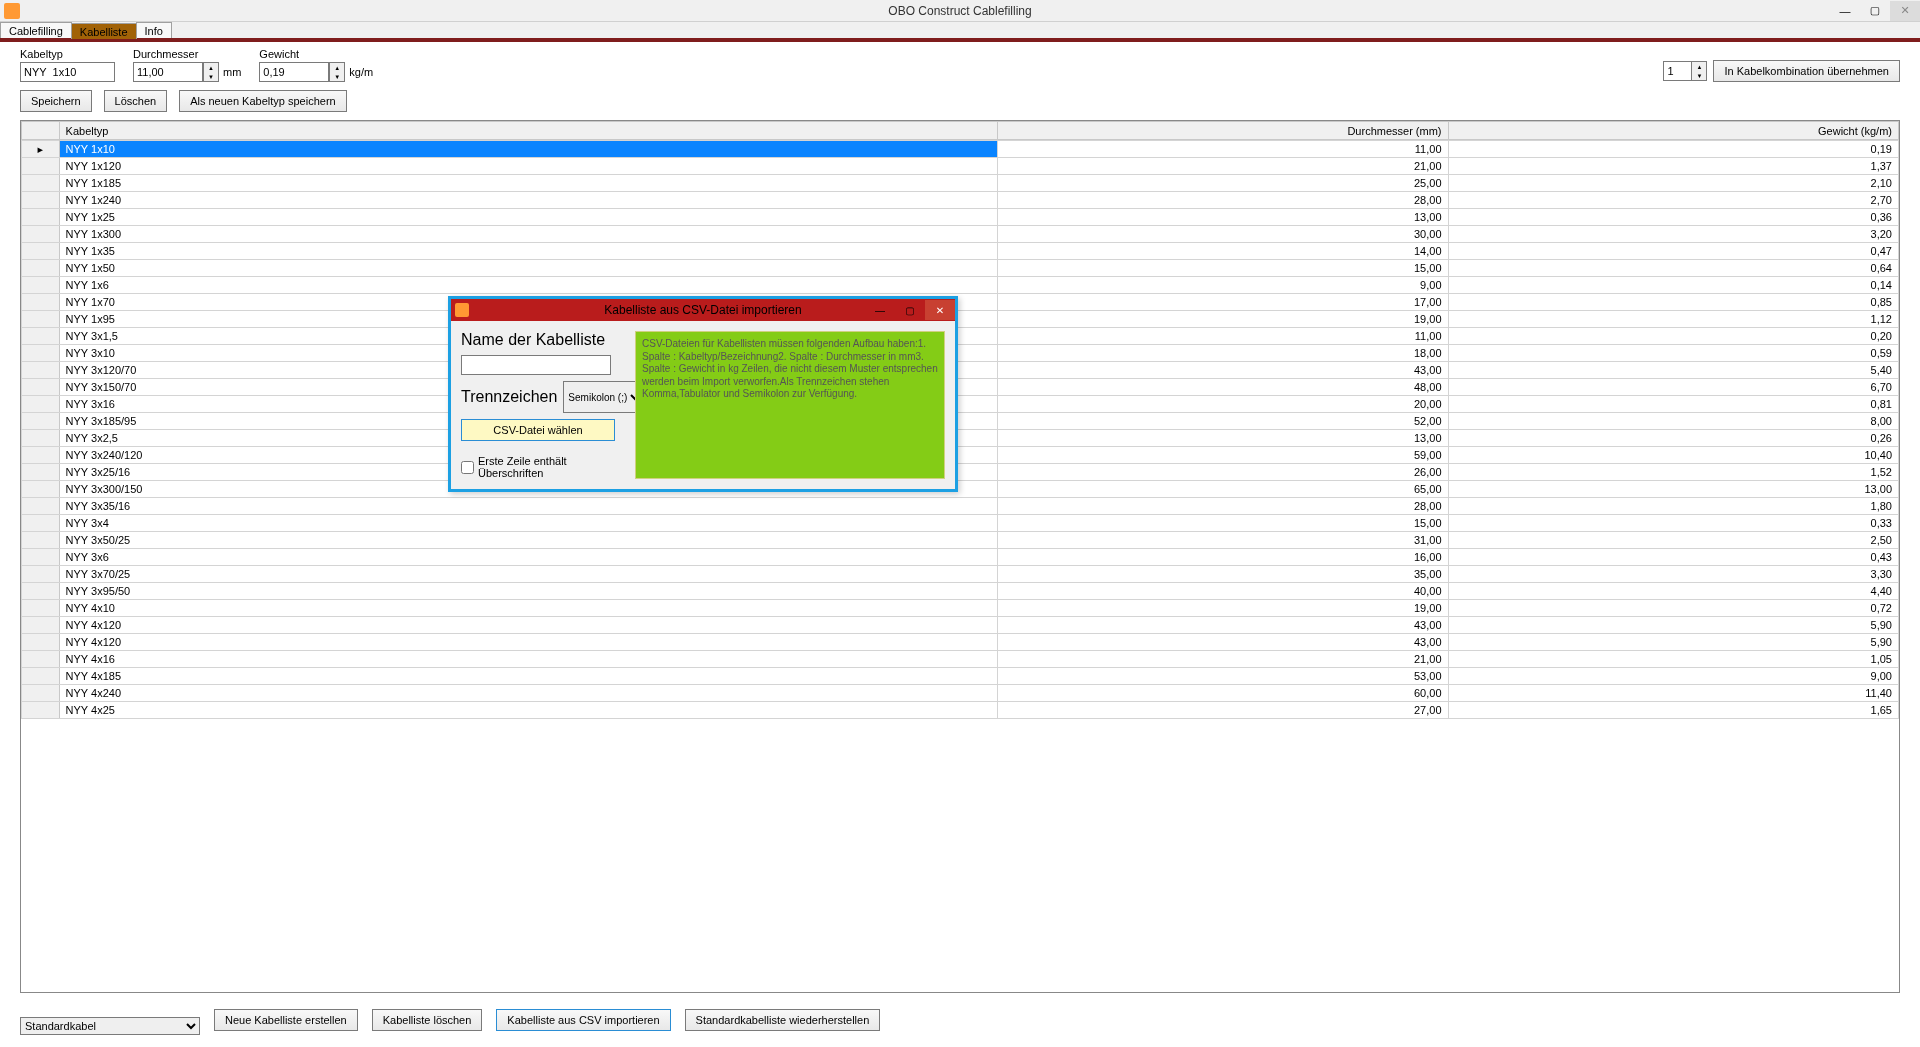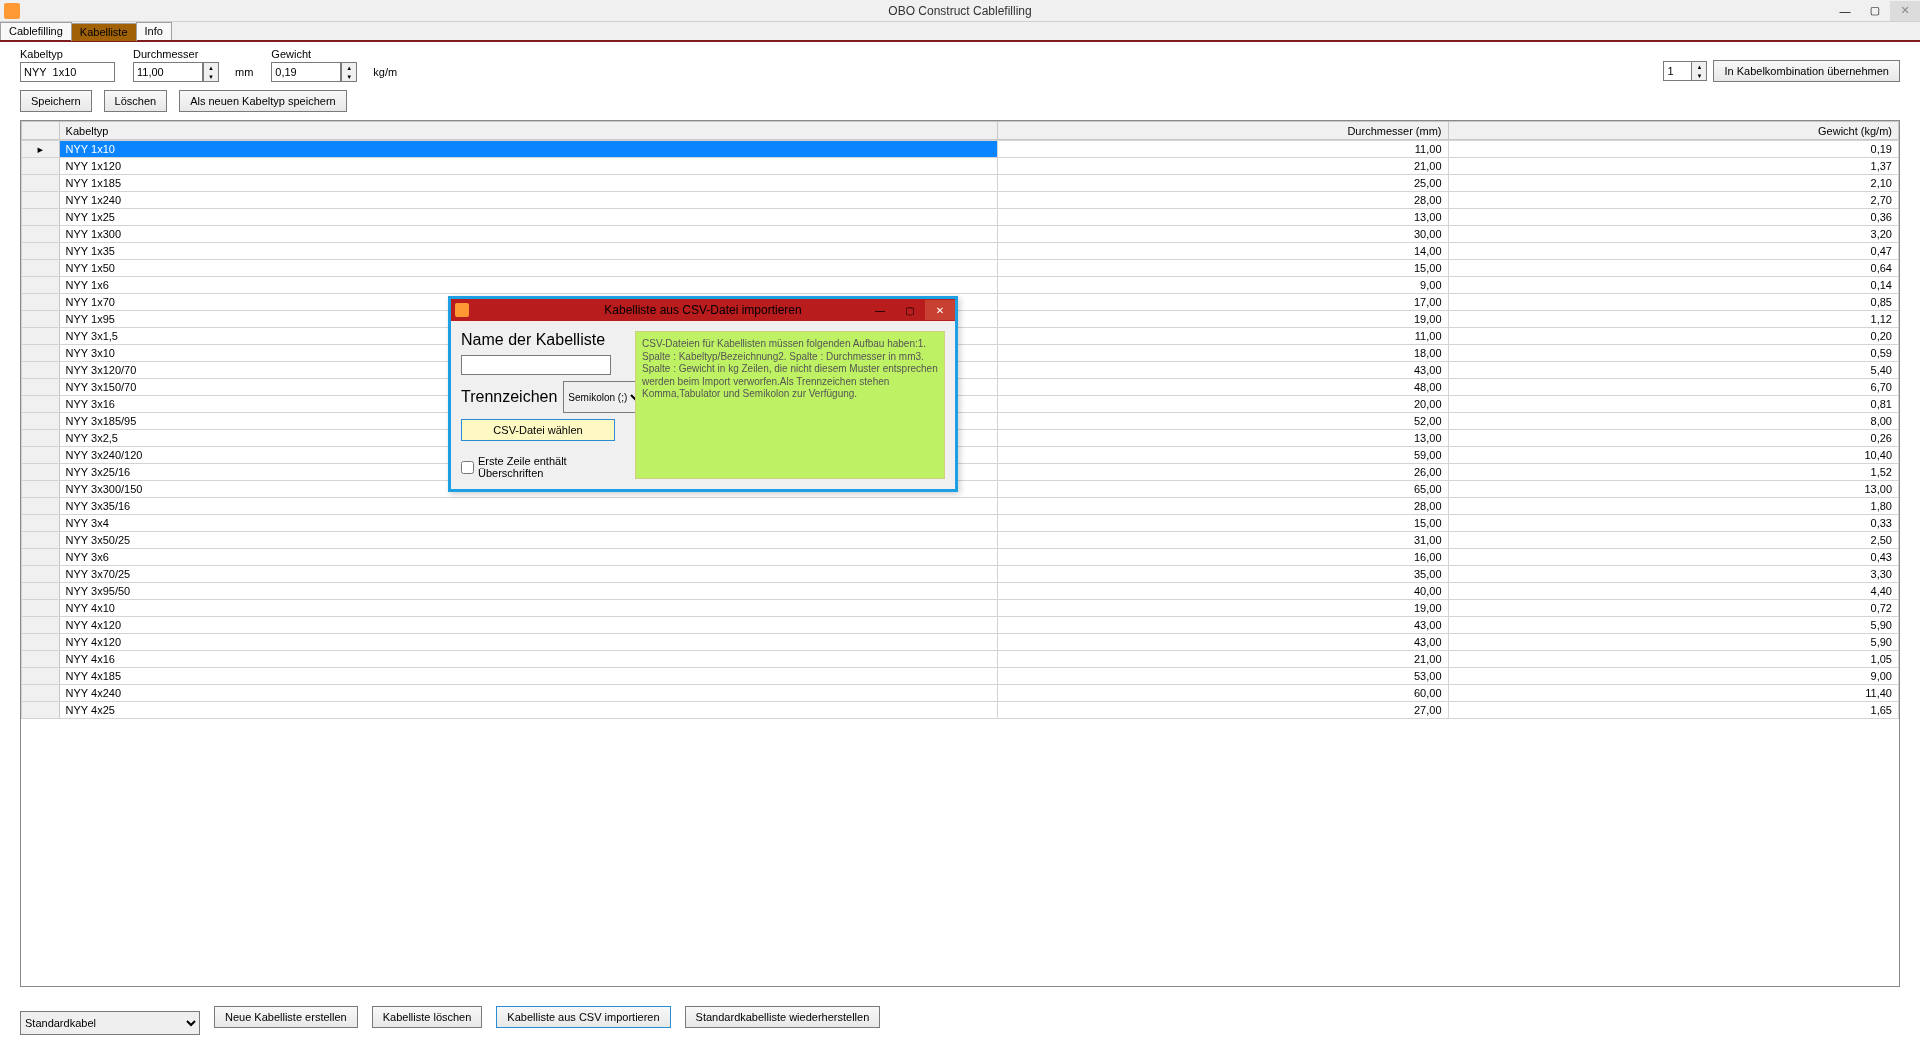--- a/index.html
+++ b/index.html
@@ -45,21 +45,21 @@
   font-size: 11px;
   cursor: default;
 }
 .titlebar .winctrls .close-disabled {
   background: #dcdcdc;
   color: #888;
 }
 .tabbar {
   display: flex;
   background: #f0f0f0;
-  border-bottom: 2px solid #7f1d1d;
+  border-bottom: 4px solid #7f1d1d;
   height: 20px;
 }
 .tabbar .tab {
   padding: 2px 8px;
   border: 1px solid #a0a0a0;
   border-bottom: none;
   background: #f8f8f8;
   margin-right: -1px;
   font-size: 11px;
   cursor: default;
@@ -110,21 +110,21 @@
 }
 .spinner button {
   flex: 1;
   border: none;
   background: #f0f0f0;
   font-size: 6px;
   line-height: 1;
   padding: 0;
   cursor: default;
 }
-.unit { margin-left: 16px; font-size: 11px; }
+.unit { margin-left: 4px; font-size: 11px; }
 .toprow .rightgroup {
   margin-left: auto;
   display: flex;
   align-items: center;
   gap: 6px;
 }
 .btnrow {
   display: flex;
   gap: 12px;
   margin-bottom: 8px;
@@ -189,21 +189,21 @@
 }
 .bottombar {
   display: flex;
   align-items: center;
   gap: 14px;
   padding-top: 12px;
   padding-bottom: 6px;
 }
 .bottombar select {
   width: 180px;
-  height: 24px;
+  height: 18px;
   border: 1px solid #7a7a7a;
   font-size: 11px;
   margin-top: 12px;
 }
 
 .modal {
   position: absolute;
   left: 448px;
   top: 296px;
   width: 510px;
@@ -279,21 +279,21 @@
 }
 .modal .mleft .chkrow {
   display: flex;
   align-items: center;
   gap: 4px;
   margin-top: 8px;
   font-size: 11px;
 }
 .modal .mright {
   flex: 1;
-  background: #bef264;
+  background: #84cc16;
   border: 1px solid #d0d080;
   padding: 6px;
   font-size: 10px;
   color: #555;
   line-height: 1.25;
   min-height: 120px;
 }
 </style>
 </head>
 <body>

